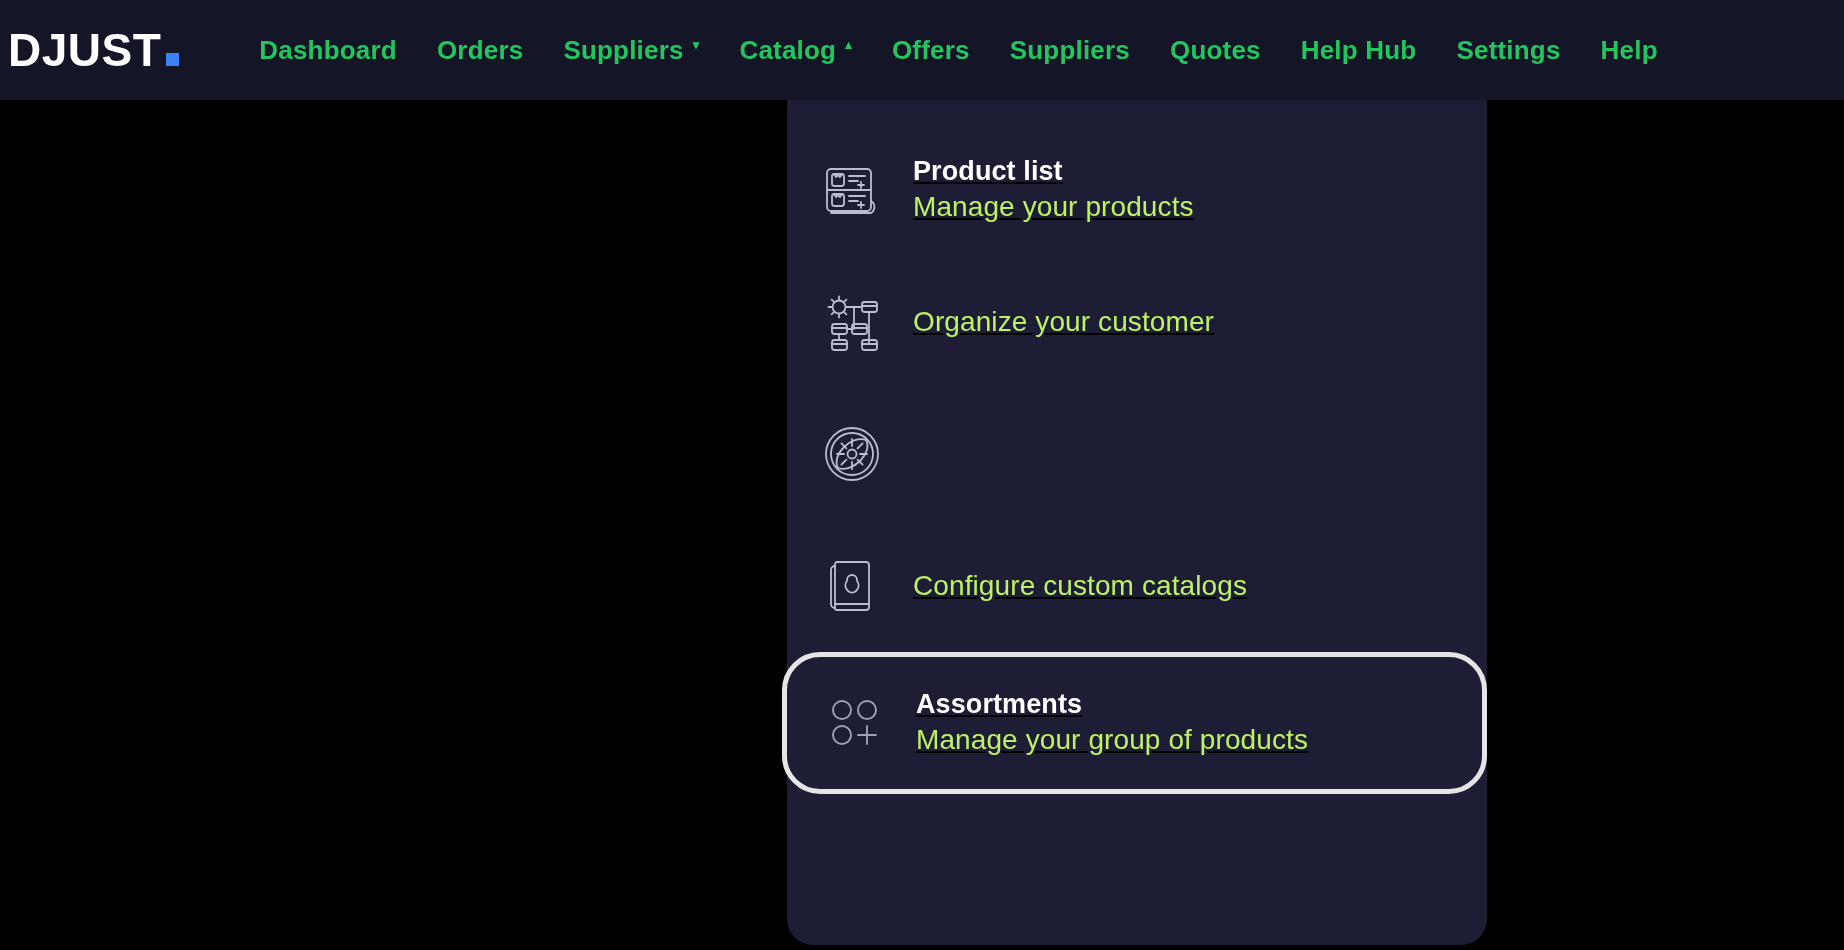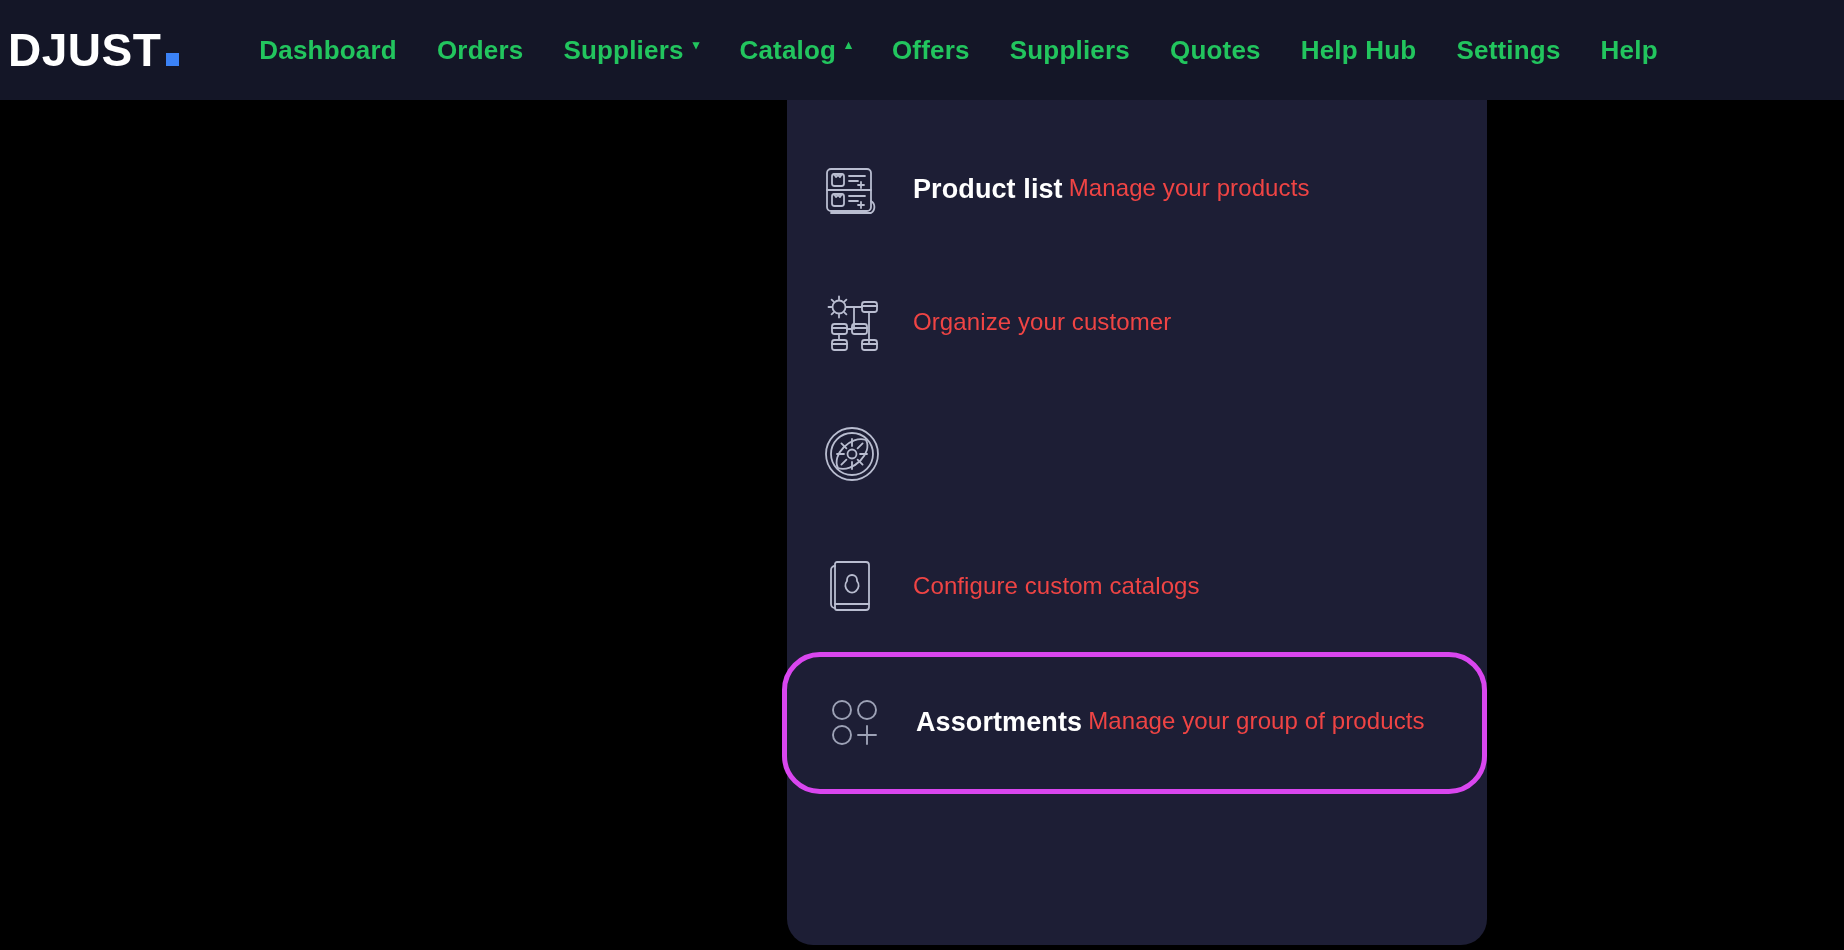--- a/index.html
+++ b/index.html
@@ -53,32 +53,32 @@
     display:flex; align-items:center;
     height:132px;
     padding-left:30px;
   }
   .menu-icon {
     width:70px; height:70px; flex:0 0 70px;
     display:flex; align-items:center; justify-content:center;
     margin-right:26px;
   }
   .menu-icon svg { display:block; }
-  .menu-text { display:flex; flex-direction:row; gap:6px; }
+  .menu-text { display:flex; flex-direction:column; gap:6px;text-decoration:underline; }
   .menu-title {
     color:#ffffff; font-size:27px; font-weight:700; line-height:1.1;
     letter-spacing:0.1px;
   }
   .menu-sub {
-    color:#ef4444; font-size:24px; font-weight:400; line-height:1.1;
+    color:#bef264; font-size:28px; font-weight:400; line-height:1.1;
     letter-spacing:0.1px;
   }
   
   #item-assortments {
-    border:5px solid #d946ef;
+    border:5px solid #e5e5e5;
     border-radius:38px;
     margin-left:-5px;
     padding-left:33px;
     height:142px;
   }
 </style>
 </head>
 <body>
 
 <div id="app">

